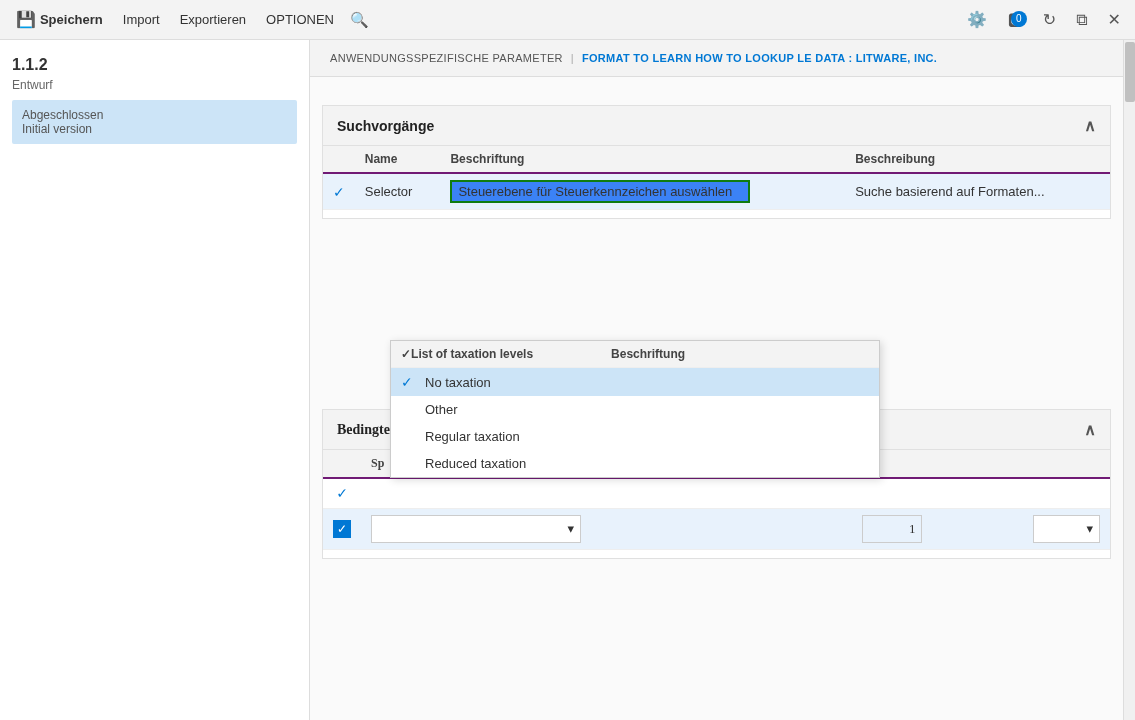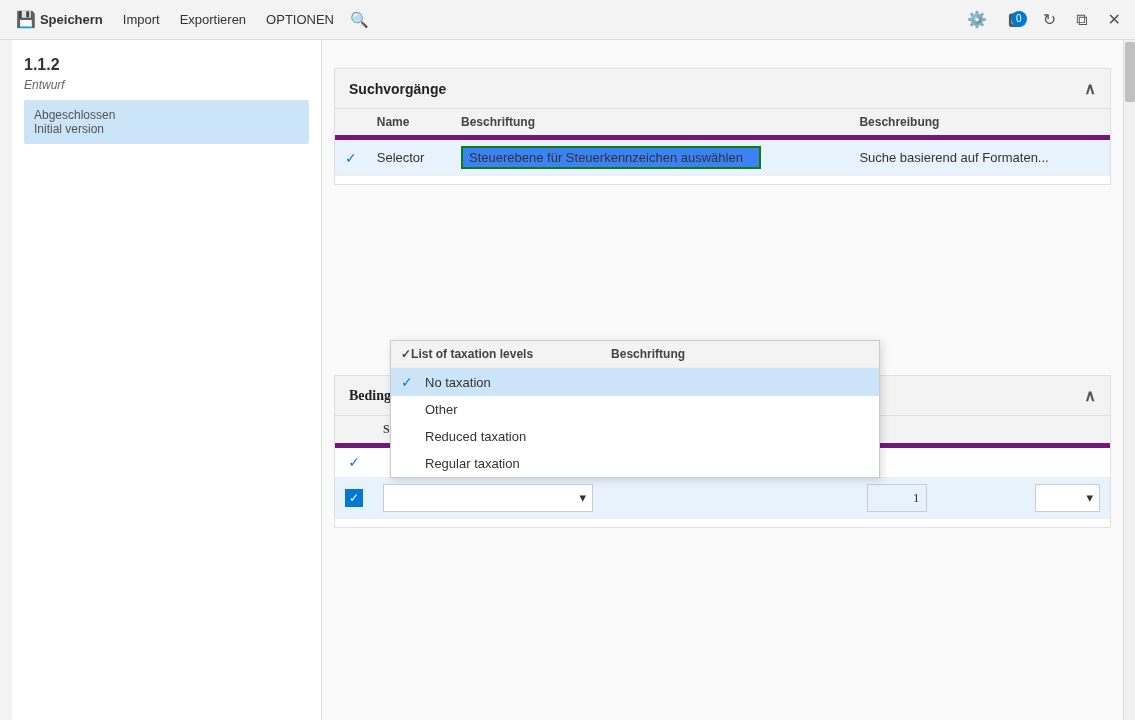--- a/index.html
+++ b/index.html
@@ -44,27 +44,26 @@
       height: calc(720px - 40px);
     }
 
     
     .sidebar {
       width: 310px;
       background: #fff;
       border-right: 1px solid #ddd;
       padding: 16px 12px;
       flex-shrink: 0;
-      margin-left: 12px;
     }
     .sidebar-version {
       font-size: 16px; font-weight: 600; color: #333; margin-bottom: 4px;
     }
     .sidebar-draft {
-      font-size: 12px; color: #666; margin-bottom: 8px; font-style: italic;
+      font-size: 12px; color: #666; margin-bottom: 8px;
     }
     .sidebar-item {
       padding: 8px 10px;
       cursor: pointer;
       border-radius: 2px;
     }
     .sidebar-item.active {
       background: #cce4f7;
     }
     .sidebar-item-title {
@@ -132,21 +131,21 @@
       border-bottom: 1px solid #e0e0e0;
       font-size: 14px; font-weight: 600; color: #222;
       cursor: pointer;
     }
     .section-toggle { font-size: 16px; color: #555; }
 
     
     .data-table { width: 100%; border-collapse: collapse; }
     .data-table th {
       background: #f3f3f3;
-      border-bottom: 5px solid #701a75;
+      border-bottom: 2px solid #701a75;
       padding: 6px 10px;
       text-align: left;
       font-size: 12px; font-weight: 600; color: #444;
     }
     .data-table td {
       padding: 6px 10px;
       border-bottom: 1px solid #eee;
       font-size: 13px;
     }
     .data-table tr.selected td { background: #e8f2fc; }
@@ -290,20 +289,25 @@
     <div class="sidebar-draft">Entwurf</div>
     <div class="sidebar-item active">
       <div class="sidebar-item-sub">Abgeschlossen</div>
       <div class="sidebar-item-sub">Initial version</div>
     </div>
   </div>
 
   <div style="display:flex;flex:1;overflow:hidden;">
     <div class="content-area">
 
+      <div class="content-header">
+        <span>ANWENDUNGSSPEZIFISCHE PARAMETER</span>
+        <span class="content-header-sep">|</span>
+        <span class="content-header-link">FORMAT TO LEARN HOW TO LOOKUP LE DATA : LITWARE, INC.</span>
+      </div>
 
 
       <div class="content-scroll">
 
         <div class="section">
           <div class="section-header">
             <span>Suchvorgänge</span>
             <span class="section-toggle">∧</span>
           </div>
           <div class="section-body">
@@ -347,27 +351,27 @@
           </div>
 
           <div class="dropdown-item">
             <span class="item-check"></span>
             <span class="item-name">Other</span>
             <span class="item-label-cell"></span>
           </div>
 
           <div class="dropdown-item">
             <span class="item-check"></span>
-            <span class="item-name">Reduced taxation</span>
+            <span class="item-name">Regular taxation</span>
             <span class="item-label-cell"></span>
           </div>
 
           <div class="dropdown-item">
             <span class="item-check"></span>
-            <span class="item-name">Regular taxation</span>
+            <span class="item-name">Reduced taxation</span>
             <span class="item-label-cell"></span>
           </div>
         </div>
 
         <div class="section bedingte-section" style="margin-top: 190px;">
           <div class="section-header">
             <span>Bedingte</span>
             <span class="section-toggle">∧</span>
           </div>
           <div class="section-body">

